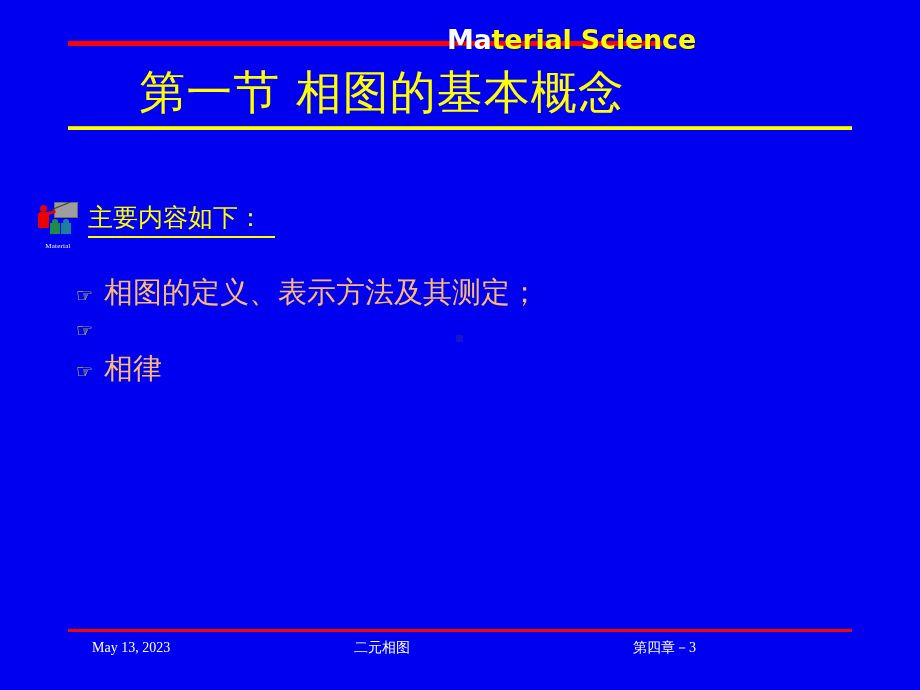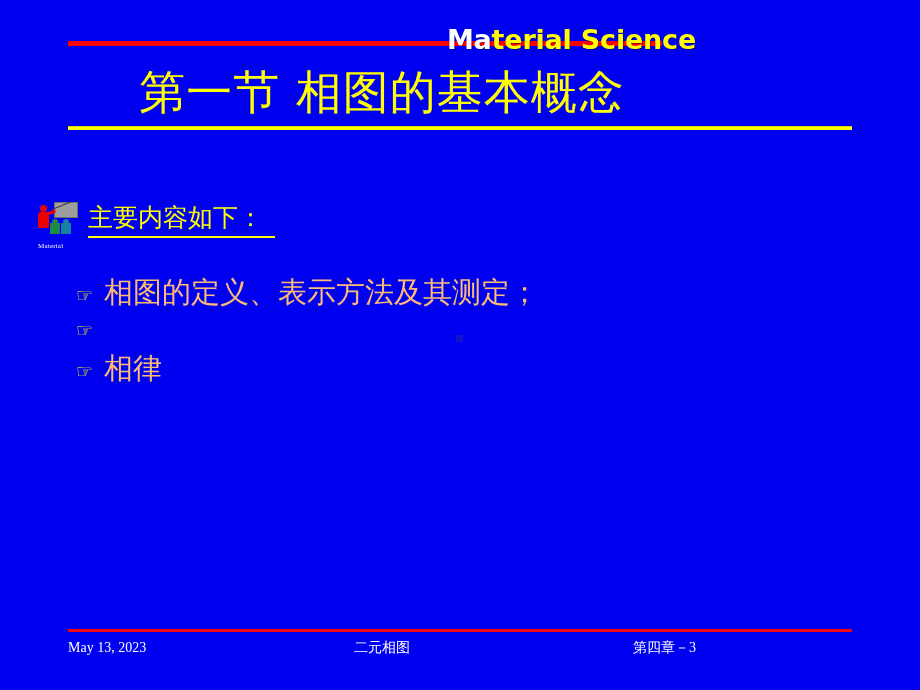--- a/index.html
+++ b/index.html
@@ -165,21 +165,21 @@
   }
   .clipart .seat-a { left: 12px; }
   .clipart .seat-a .h, .clipart .seat-a .b { background: #1f8a4c; }
   .clipart .seat-b { left: 23px; }
   .clipart .seat-b .h, .clipart .seat-b .b { background: #1b7fa0; }
   .clipart .caption {
     position: absolute;
     left: 0;
     bottom: -2px;
     width: 40px;
-    text-align: left;
+    text-align: center;
     font-family: "Liberation Serif", serif;
     font-size: 7px;
     line-height: 8px;
     color: #ffffff;
     letter-spacing: 0.2px;
   }
 
   .section-title {
     margin-left: 10px;
     color: #ffff00;
@@ -255,20 +255,21 @@
   .footer .f-center {
     position: absolute;
     left: 0;
     right: 0;
     text-align: center;
   }
   .footer .f-left, .footer .f-right {
     position: relative;
     z-index: 2;
     white-space: nowrap;
+    margin-left: 24px;
   }
 </style>
 </head>
 <body>
 
 <div class="slide">
 
   <div class="header-rule"></div>
   <div class="brand"><span class="lead">Ma</span><span>terial Science</span></div>
 

